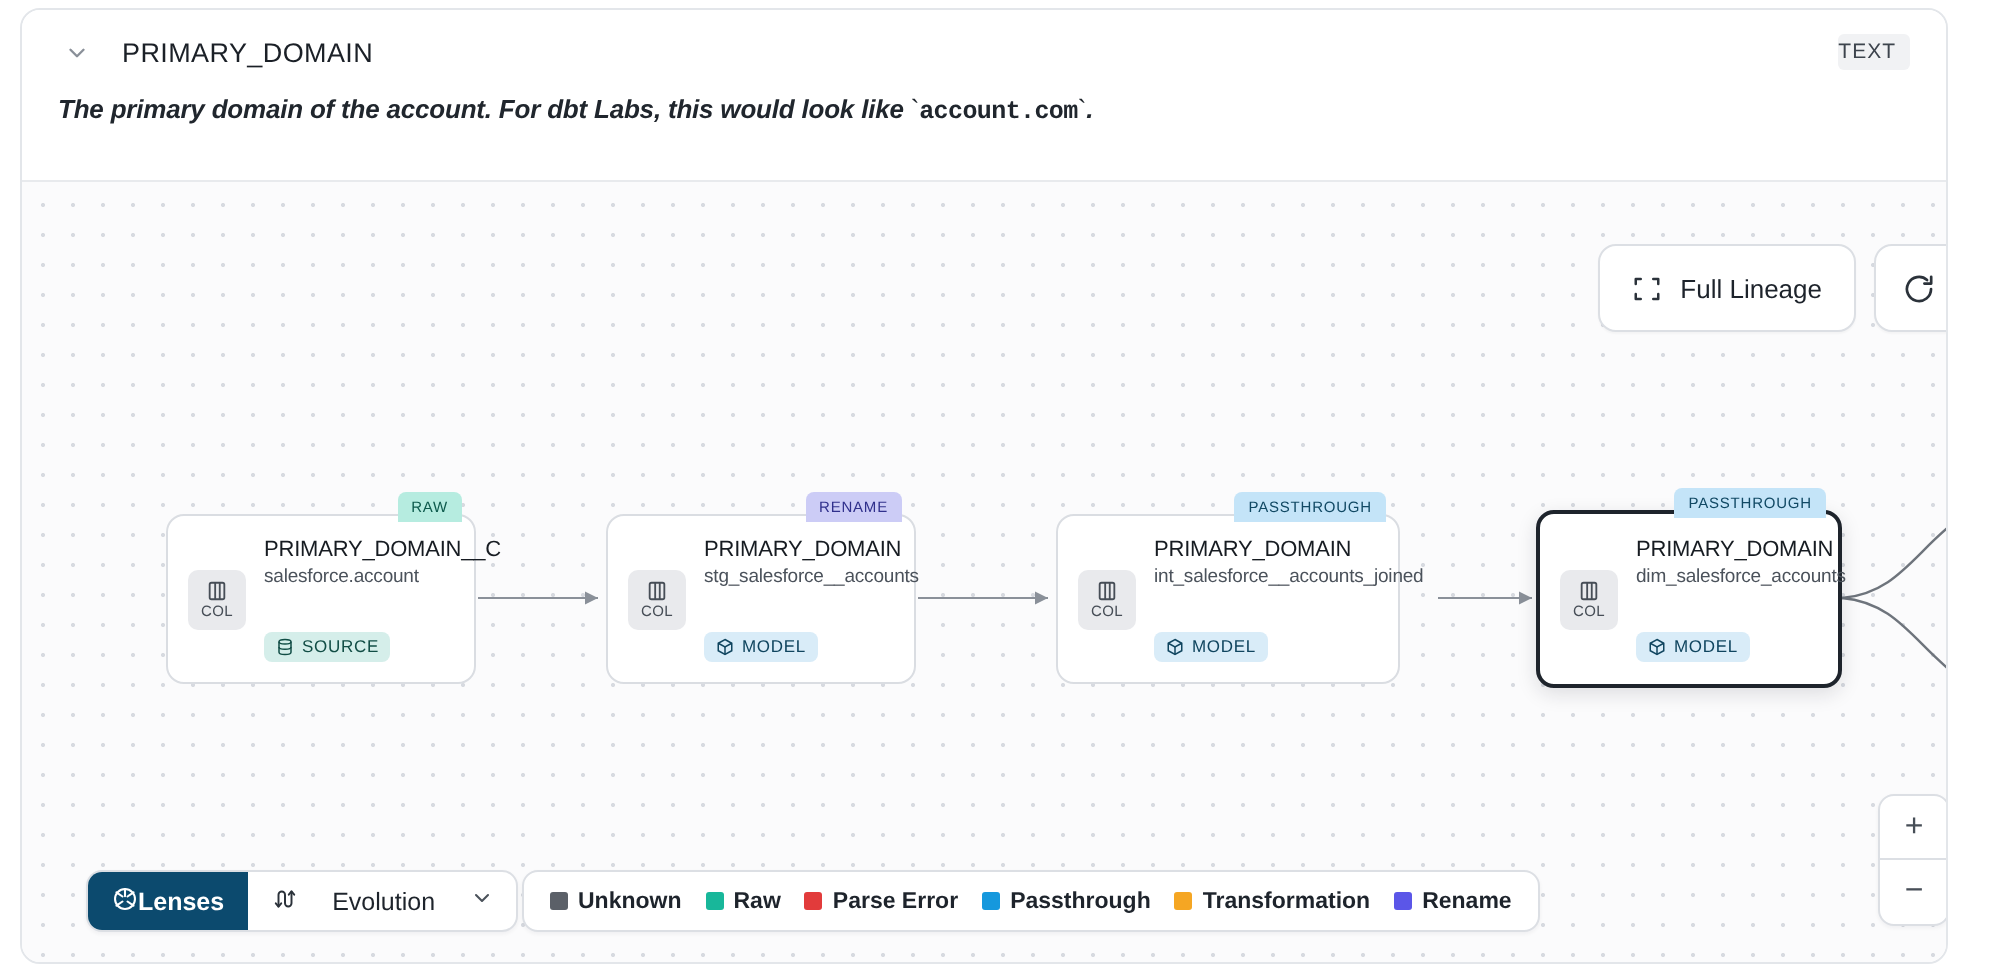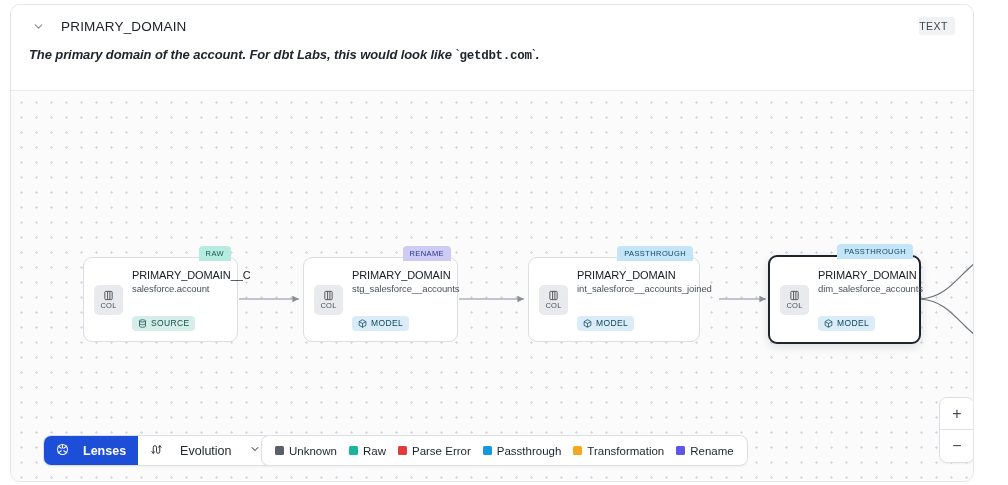--- a/index.html
+++ b/index.html
@@ -274,22 +274,22 @@
     bottom: 17px;
     display: flex;
     background: #ffffff;
     border: 1px solid #dcdfe4;
     border-radius: 8px;
     overflow: hidden;
     height: 31px;
     box-shadow: 0 1px 2px rgba(20,25,35,.05);
   }
   .lenses {
-    display: flex; align-items: center; gap: 14px;
-    background: #1d4ed8;
+    display: flex; align-items: center; gap: 0;
+    background: #0c4a6e;
     color: #ffffff;
     padding: 0 12px;
     font-size: 12.5px;
     font-weight: 600;
     cursor: pointer;
   }
   .evolution {
     display: flex; align-items: center; gap: 17px;
     padding: 0 11px 0 12px;
     font-size: 12.5px;
@@ -306,41 +306,41 @@
     align-items: center;
     gap: 12px;
     padding: 0 13px;
     background: #ffffff;
     border: 1px solid #dcdfe4;
     border-radius: 8px;
     box-shadow: 0 1px 2px rgba(20,25,35,.05);
   }
   .lg { display: flex; align-items: center; gap: 5px; cursor: pointer; }
   .sw { width: 9px; height: 9px; border-radius: 1.5px; flex: 0 0 auto; }
-  .lgl { font-size: 11.5px; color: #1e242c; white-space: nowrap; }
+  .lgl { font-size: 11.5px; color: #1e242c; white-space: nowrap; font-weight: bold; }
 </style>
 </head>
 <body>
 
 <div id="app">
   <div class="card">
 
     <div class="hdr">
       <div class="hdr-row">
         <span class="chev">
           <svg width="13" height="13" viewBox="0 0 24 24" fill="none" stroke="currentColor" stroke-width="2.2" stroke-linecap="round" stroke-linejoin="round">
               <polyline points="6 9 12 15 18 9"></polyline>
             </svg>
         </span>
         <span class="col-title">PRIMARY_DOMAIN</span>
       </div>
 
       <div class="type-badge">TEXT</div>
 
-      <div class="desc"><span>The primary domain of the account. For dbt Labs, this would look like </span><span class="tick">`</span><span class="mono">getdbt.com</span><span class="tick">`</span><span>.</span></div>
+      <div class="desc"><span>The primary domain of the account. For dbt Labs, this would look like </span><span class="tick">`</span><span class="mono">account.com</span><span class="tick">`</span><span>.</span></div>
 
     </div>
 
     <div class="canvas">
 
       <svg class="graph">
         <defs>
           <marker id="ah" markerWidth="7" markerHeight="7" refX="6" refY="3" orient="auto">
             <path d="M0,0 L6,3 L0,6 z" fill="#8a9099"></path>
           </marker>
@@ -441,20 +441,41 @@
             <svg width="9" height="9" viewBox="0 0 24 24" fill="none" stroke="currentColor" stroke-width="2">
                 <path d="M12 2 L21 7 L21 17 L12 22 L3 17 L3 7 Z"></path>
                 <path d="M3 7 L12 12 L21 7"></path>
                 <path d="M12 12 L12 22"></path>
               </svg>
             <span>MODEL</span>
           </div>
         </div>
       </div>
 
+      <div class="ctl-wrap">
+        <div class="btn-lineage">
+          <span>
+            <svg class="ico" width="15" height="15" viewBox="0 0 24 24" fill="none" stroke="currentColor" stroke-width="2" stroke-linecap="round" stroke-linejoin="round">
+                <path d="M3 8V4h4"></path>
+                <path d="M21 8V4h-4"></path>
+                <path d="M3 16v4h4"></path>
+                <path d="M21 16v4h-4"></path>
+              </svg>
+          </span>
+          <span>Full Lineage</span>
+        </div>
+        <div class="btn-refresh">
+          <span>
+            <svg class="ico" width="17" height="17" viewBox="0 0 24 24" fill="none" stroke="currentColor" stroke-width="1.9" stroke-linecap="round" stroke-linejoin="round">
+                <path d="M20.5 12a8.5 8.5 0 1 1-2.8-6.3"></path>
+                <polyline points="20.6 3.4 20.6 8.2 15.8 8.2"></polyline>
+              </svg>
+          </span>
+        </div>
+      </div>
 
       <div class="zoomctl">
         <div class="zin">+</div>
         <div>−</div>
       </div>
 
       <div class="lens-group">
         <div class="lenses">
           <span>
             <svg width="13" height="13" viewBox="0 0 24 24" fill="none" stroke="#ffffff" stroke-width="1.9" stroke-linecap="round">

